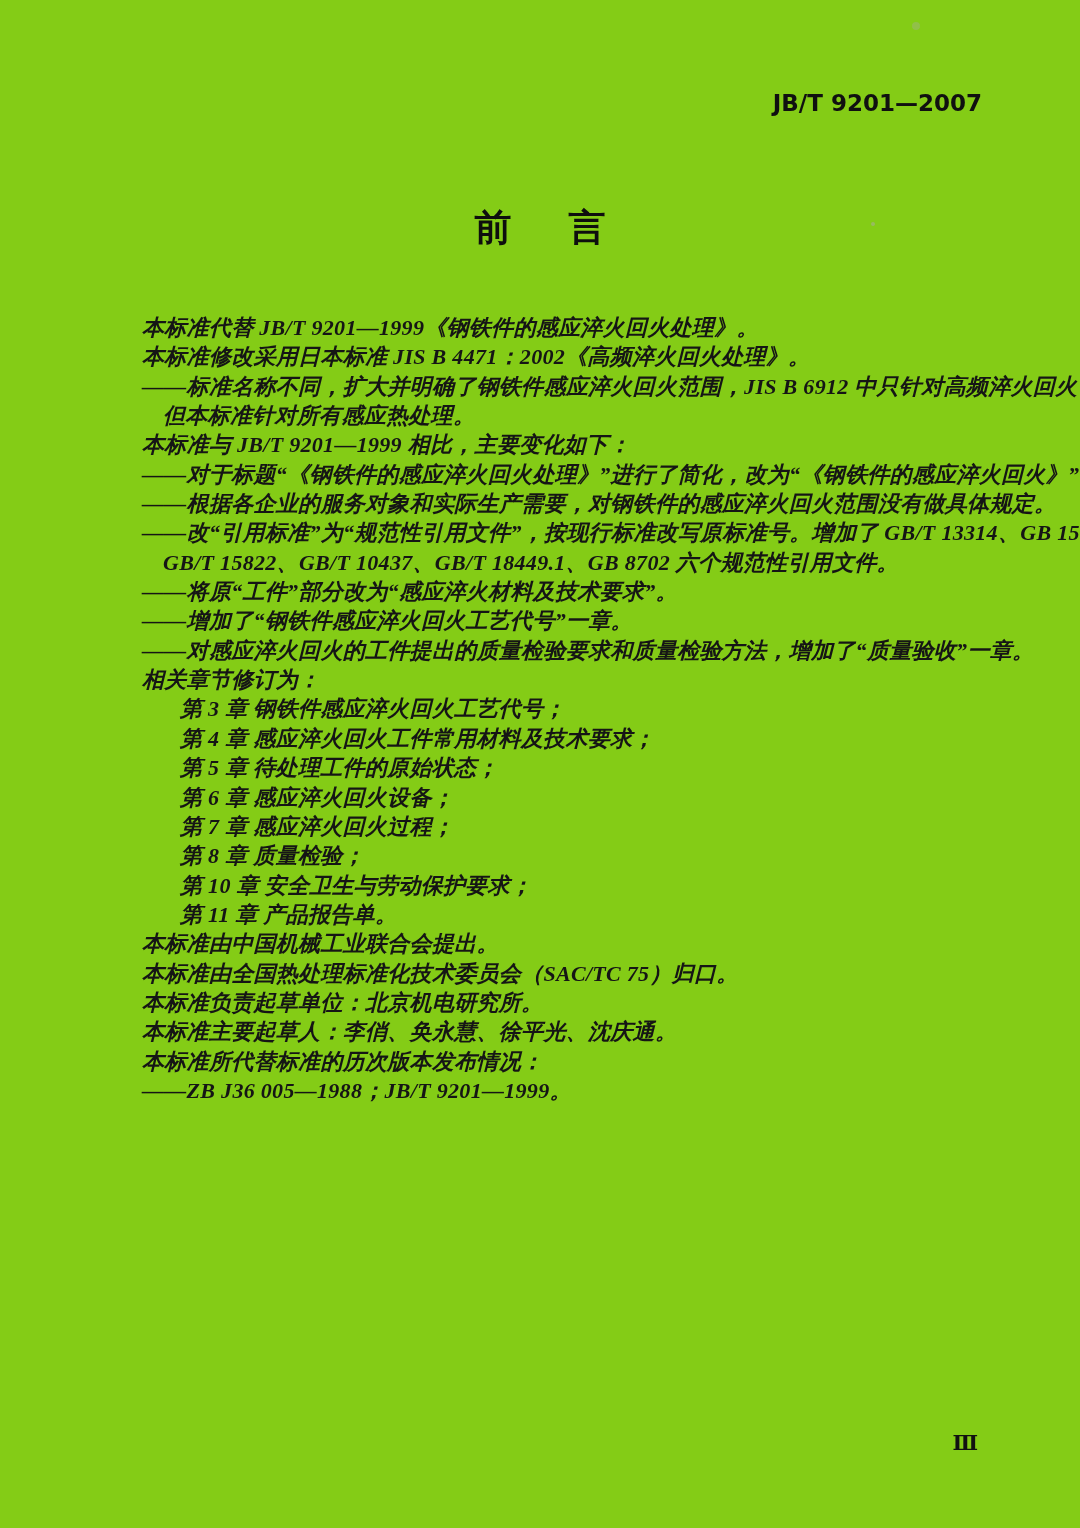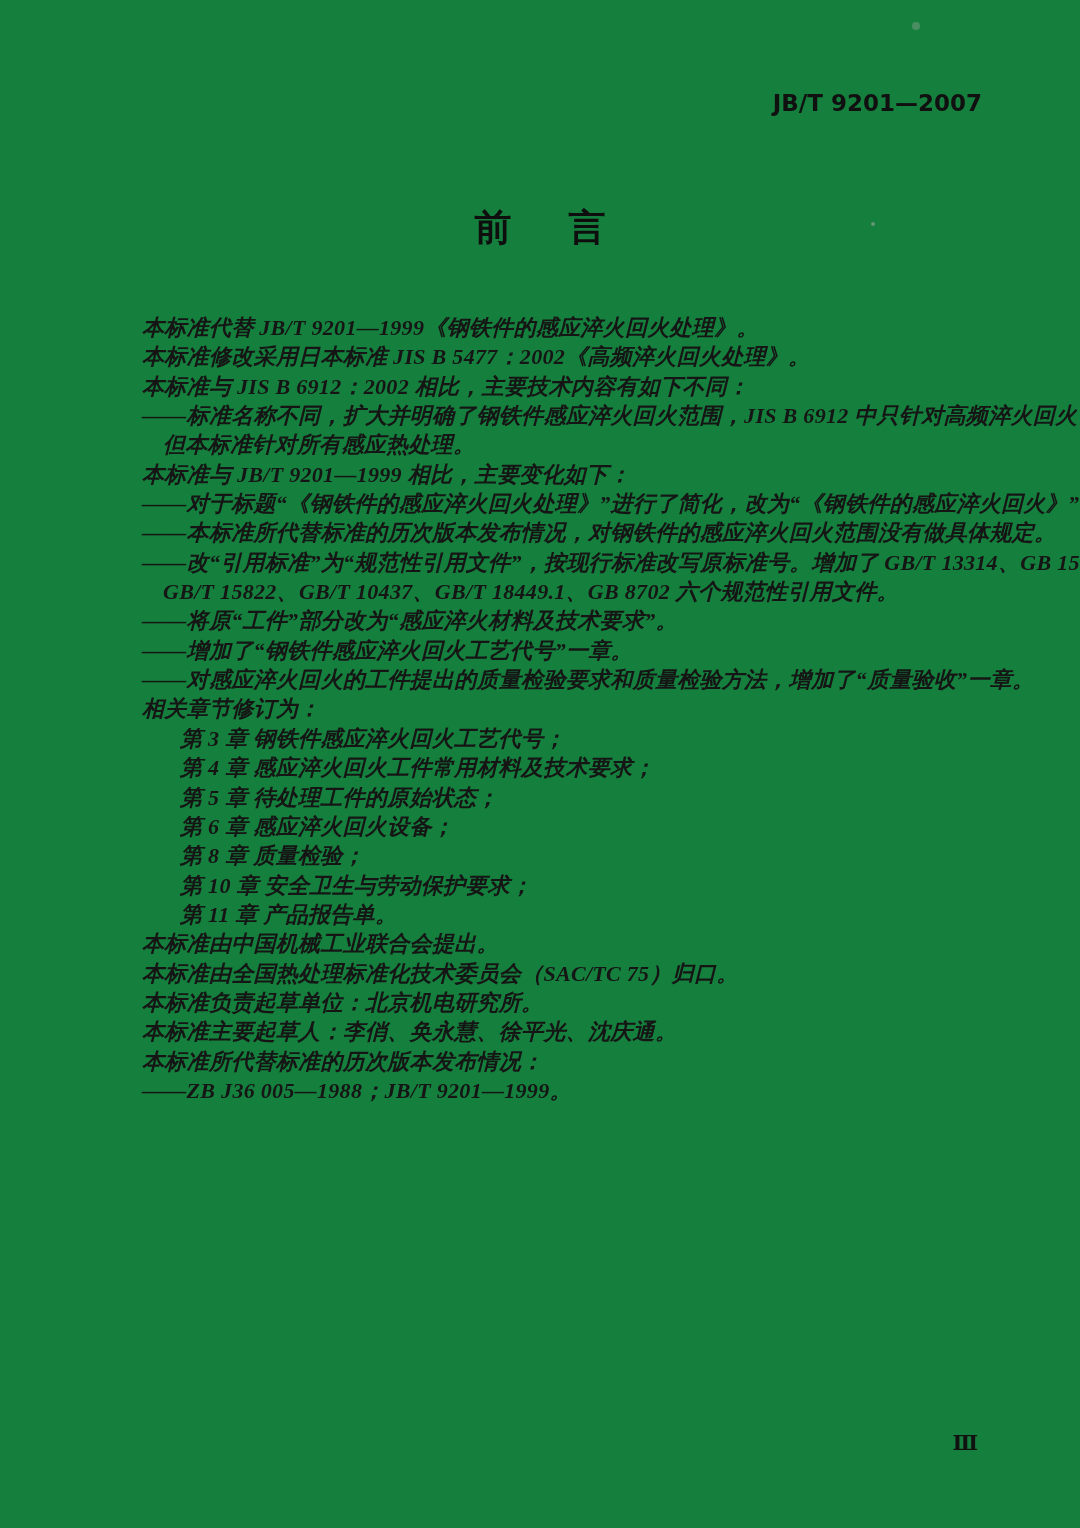--- a/index.html
+++ b/index.html
@@ -1,20 +1,20 @@
 <!DOCTYPE html>
 <html><head>
 <meta charset="utf-8">
 <style>
   html, body { margin: 0; padding: 0; background: #e8e8e8; }
   .page {
     position: relative;
     width: 1080px;
     height: 1528px;
-    background: #15803d;
+    background: #84cc16;
     font-family: "Liberation Serif", "DejaVu Serif", serif;
     color: #141414;
     overflow: hidden;
     margin: 0 auto;
   }
   .doc-number {
     position: absolute;
     top: 90px;
     right: 98px;
     font-family: "DejaVu Sans", "Liberation Sans", sans-serif;
@@ -80,37 +80,37 @@
 <div class="page">
   <div class="speck speck-top"></div>
   <div class="speck speck-mid"></div>
 
   <div class="doc-number">JB/T 9201—2007</div>
 
   <h1 class="page-title">前　言</h1>
 
   <div class="body-text">
       <p class="line indent-0">本标准代替 JB/T 9201—1999《钢铁件的感应淬火回火处理》。</p>
-      <p class="line indent-0">本标准修改采用日本标准 JIS B 5477：2002《高频淬火回火处理》。</p>
-      <p class="line indent-0">本标准与 JIS B 6912：2002 相比，主要技术内容有如下不同：</p>
+      <p class="line indent-0">本标准修改采用日本标准 JIS B 4471：2002《高频淬火回火处理》。</p>
       <p class="line indent-0">——标准名称不同，扩大并明确了钢铁件感应淬火回火范围，JIS B 6912 中只针对高频淬火回火，</p>
       <p class="line indent-1">但本标准针对所有感应热处理。</p>
       <p class="line indent-0">本标准与 JB/T 9201—1999 相比，主要变化如下：</p>
       <p class="line indent-0">——对于标题“《钢铁件的感应淬火回火处理》”进行了简化，改为“《钢铁件的感应淬火回火》”。</p>
-      <p class="line indent-0">——本标准所代替标准的历次版本发布情况，对钢铁件的感应淬火回火范围没有做具体规定。</p>
+      <p class="line indent-0">——根据各企业的服务对象和实际生产需要，对钢铁件的感应淬火回火范围没有做具体规定。</p>
       <p class="line indent-0">——改“引用标准”为“规范性引用文件”，按现行标准改写原标准号。增加了 GB/T 13314、GB 15735、</p>
       <p class="line indent-1">GB/T 15822、GB/T 10437、GB/T 18449.1、GB 8702 六个规范性引用文件。</p>
       <p class="line indent-0">——将原“工件”部分改为“感应淬火材料及技术要求”。</p>
       <p class="line indent-0">——增加了“钢铁件感应淬火回火工艺代号”一章。</p>
       <p class="line indent-0">——对感应淬火回火的工件提出的质量检验要求和质量检验方法，增加了“质量验收”一章。</p>
       <p class="line indent-0">相关章节修订为：</p>
       <p class="line indent-2">第 3 章 钢铁件感应淬火回火工艺代号；</p>
       <p class="line indent-2">第 4 章 感应淬火回火工件常用材料及技术要求；</p>
       <p class="line indent-2">第 5 章 待处理工件的原始状态；</p>
       <p class="line indent-2">第 6 章 感应淬火回火设备；</p>
+      <p class="line indent-2">第 7 章 感应淬火回火过程；</p>
       <p class="line indent-2">第 8 章 质量检验；</p>
       <p class="line indent-2">第 10 章 安全卫生与劳动保护要求；</p>
       <p class="line indent-2">第 11 章 产品报告单。</p>
       <p class="line indent-0">本标准由中国机械工业联合会提出。</p>
       <p class="line indent-0">本标准由全国热处理标准化技术委员会（SAC/TC 75）归口。</p>
       <p class="line indent-0">本标准负责起草单位：北京机电研究所。</p>
       <p class="line indent-0">本标准主要起草人：李俏、奂永慧、徐平光、沈庆通。</p>
       <p class="line indent-0">本标准所代替标准的历次版本发布情况：</p>
       <p class="line indent-0">——ZB J36 005—1988；JB/T 9201—1999。</p>
     </div>

